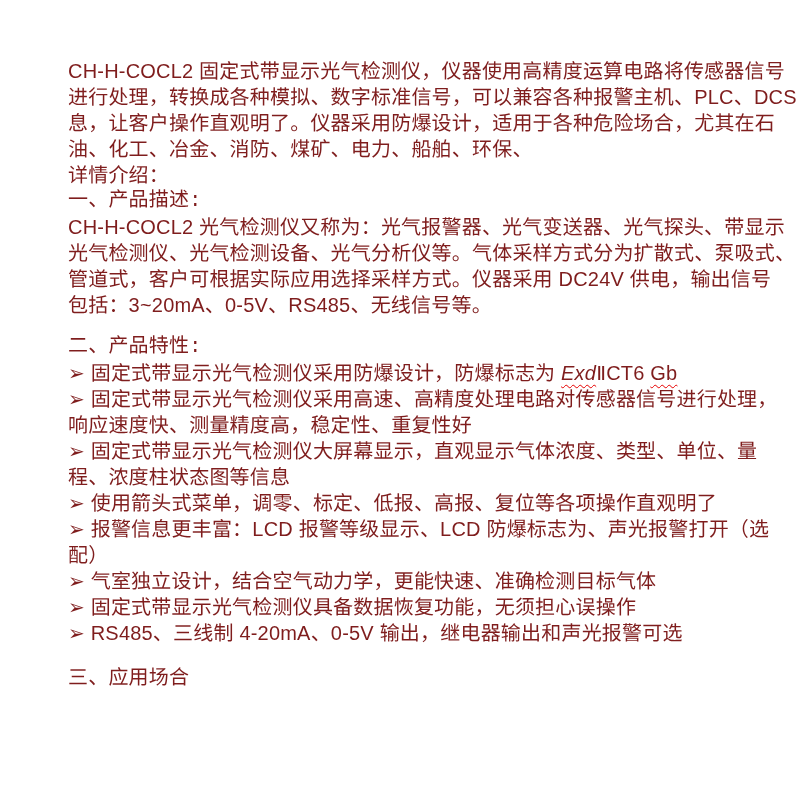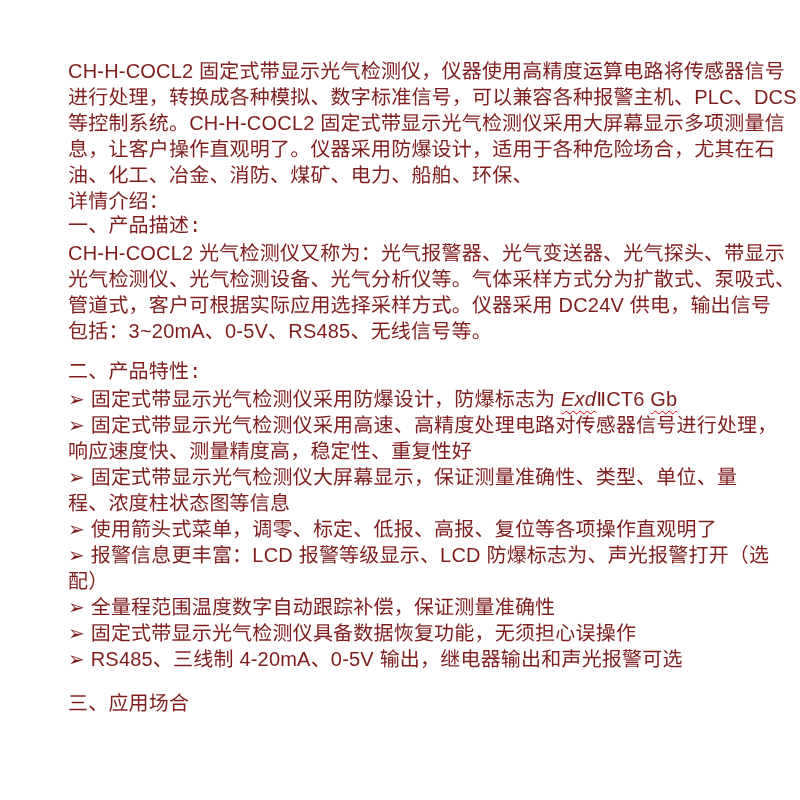--- a/index.html
+++ b/index.html
@@ -41,38 +41,37 @@
     text-underline-offset: 4px;
   }
 </style>
 </head>
 <body>
 
 <div class="page">
   <div class="doc" style="color: #7f1d1d;">
       <div class="line"><span>CH-H-COCL2 固定式带显示光气检测仪，仪器使用高精度运算电路将传感器信号</span></div>
       <div class="line"><span>进行处理，转换成各种模拟、数字标准信号，可以兼容各种报警主机、PLC、DCS</span></div>
-      <div class="line"><span>等控制系统。CH-H-COCL2 固定式带显示光气检测仪采用大屏幕显示多项测量信</span></div>
       <div class="line"><span>息，让客户操作直观明了。仪器采用防爆设计，适用于各种危险场合，尤其在石</span></div>
       <div class="line"><span>油、化工、冶金、消防、煤矿、电力、船舶、环保、</span></div>
       <div class="line"><span>详情介绍：</span></div>
       <div class="line heading"><span>一、产品描述:</span></div>
       <div class="line"><span>CH-H-COCL2 光气检测仪又称为：光气报警器、光气变送器、光气探头、带显示</span></div>
       <div class="line"><span>光气检测仪、光气检测设备、光气分析仪等。气体采样方式分为扩散式、泵吸式、</span></div>
       <div class="line"><span>管道式，客户可根据实际应用选择采样方式。仪器采用 DC24V 供电，输出信号</span></div>
       <div class="line"><span>包括：3~20mA、0-5V、RS485、无线信号等。</span></div>
       <div class="spacer" style="height: 16px;"></div>
       <div class="line heading"><span>二、产品特性:</span></div>
       <div class="line"><span>➢ 固定式带显示光气检测仪采用防爆设计，防爆标志为 </span><span class="spell-error" style="text-decoration-color: rgb(230, 0, 0); font-style: italic;">Exd</span><span>ⅡCT6 </span><span class="spell-error" style="text-decoration-color: rgb(230, 0, 0);">Gb</span></div>
       <div class="line"><span>➢ 固定式带显示光气检测仪采用高速、高精度处理电路对传感器信号进行处理，</span></div>
       <div class="line"><span>响应速度快、测量精度高，稳定性、重复性好</span></div>
-      <div class="line"><span>➢ 固定式带显示光气检测仪大屏幕显示，保证测量准确性、类型、单位、量</span></div>
+      <div class="line"><span>➢ 固定式带显示光气检测仪大屏幕显示，直观显示气体浓度、类型、单位、量</span></div>
       <div class="line"><span>程、浓度柱状态图等信息</span></div>
       <div class="line"><span>➢ 使用箭头式菜单，调零、标定、低报、高报、复位等各项操作直观明了</span></div>
       <div class="line"><span>➢ 报警信息更丰富：LCD 报警等级显示、LCD 防爆标志为、声光报警打开（选</span></div>
       <div class="line"><span>配）</span></div>
-      <div class="line"><span>➢ 全量程范围温度数字自动跟踪补偿，保证测量准确性</span></div>
+      <div class="line"><span>➢ 气室独立设计，结合空气动力学，更能快速、准确检测目标气体</span></div>
       <div class="line"><span>➢ 固定式带显示光气检测仪具备数据恢复功能，无须担心误操作</span></div>
       <div class="line"><span>➢ RS485、三线制 4-20mA、0-5V 输出，继电器输出和声光报警可选</span></div>
       <div class="spacer" style="height: 20px;"></div>
       <div class="line heading"><span>三、应用场合</span></div>
     </div>
 </div>
 
 </body></html>

